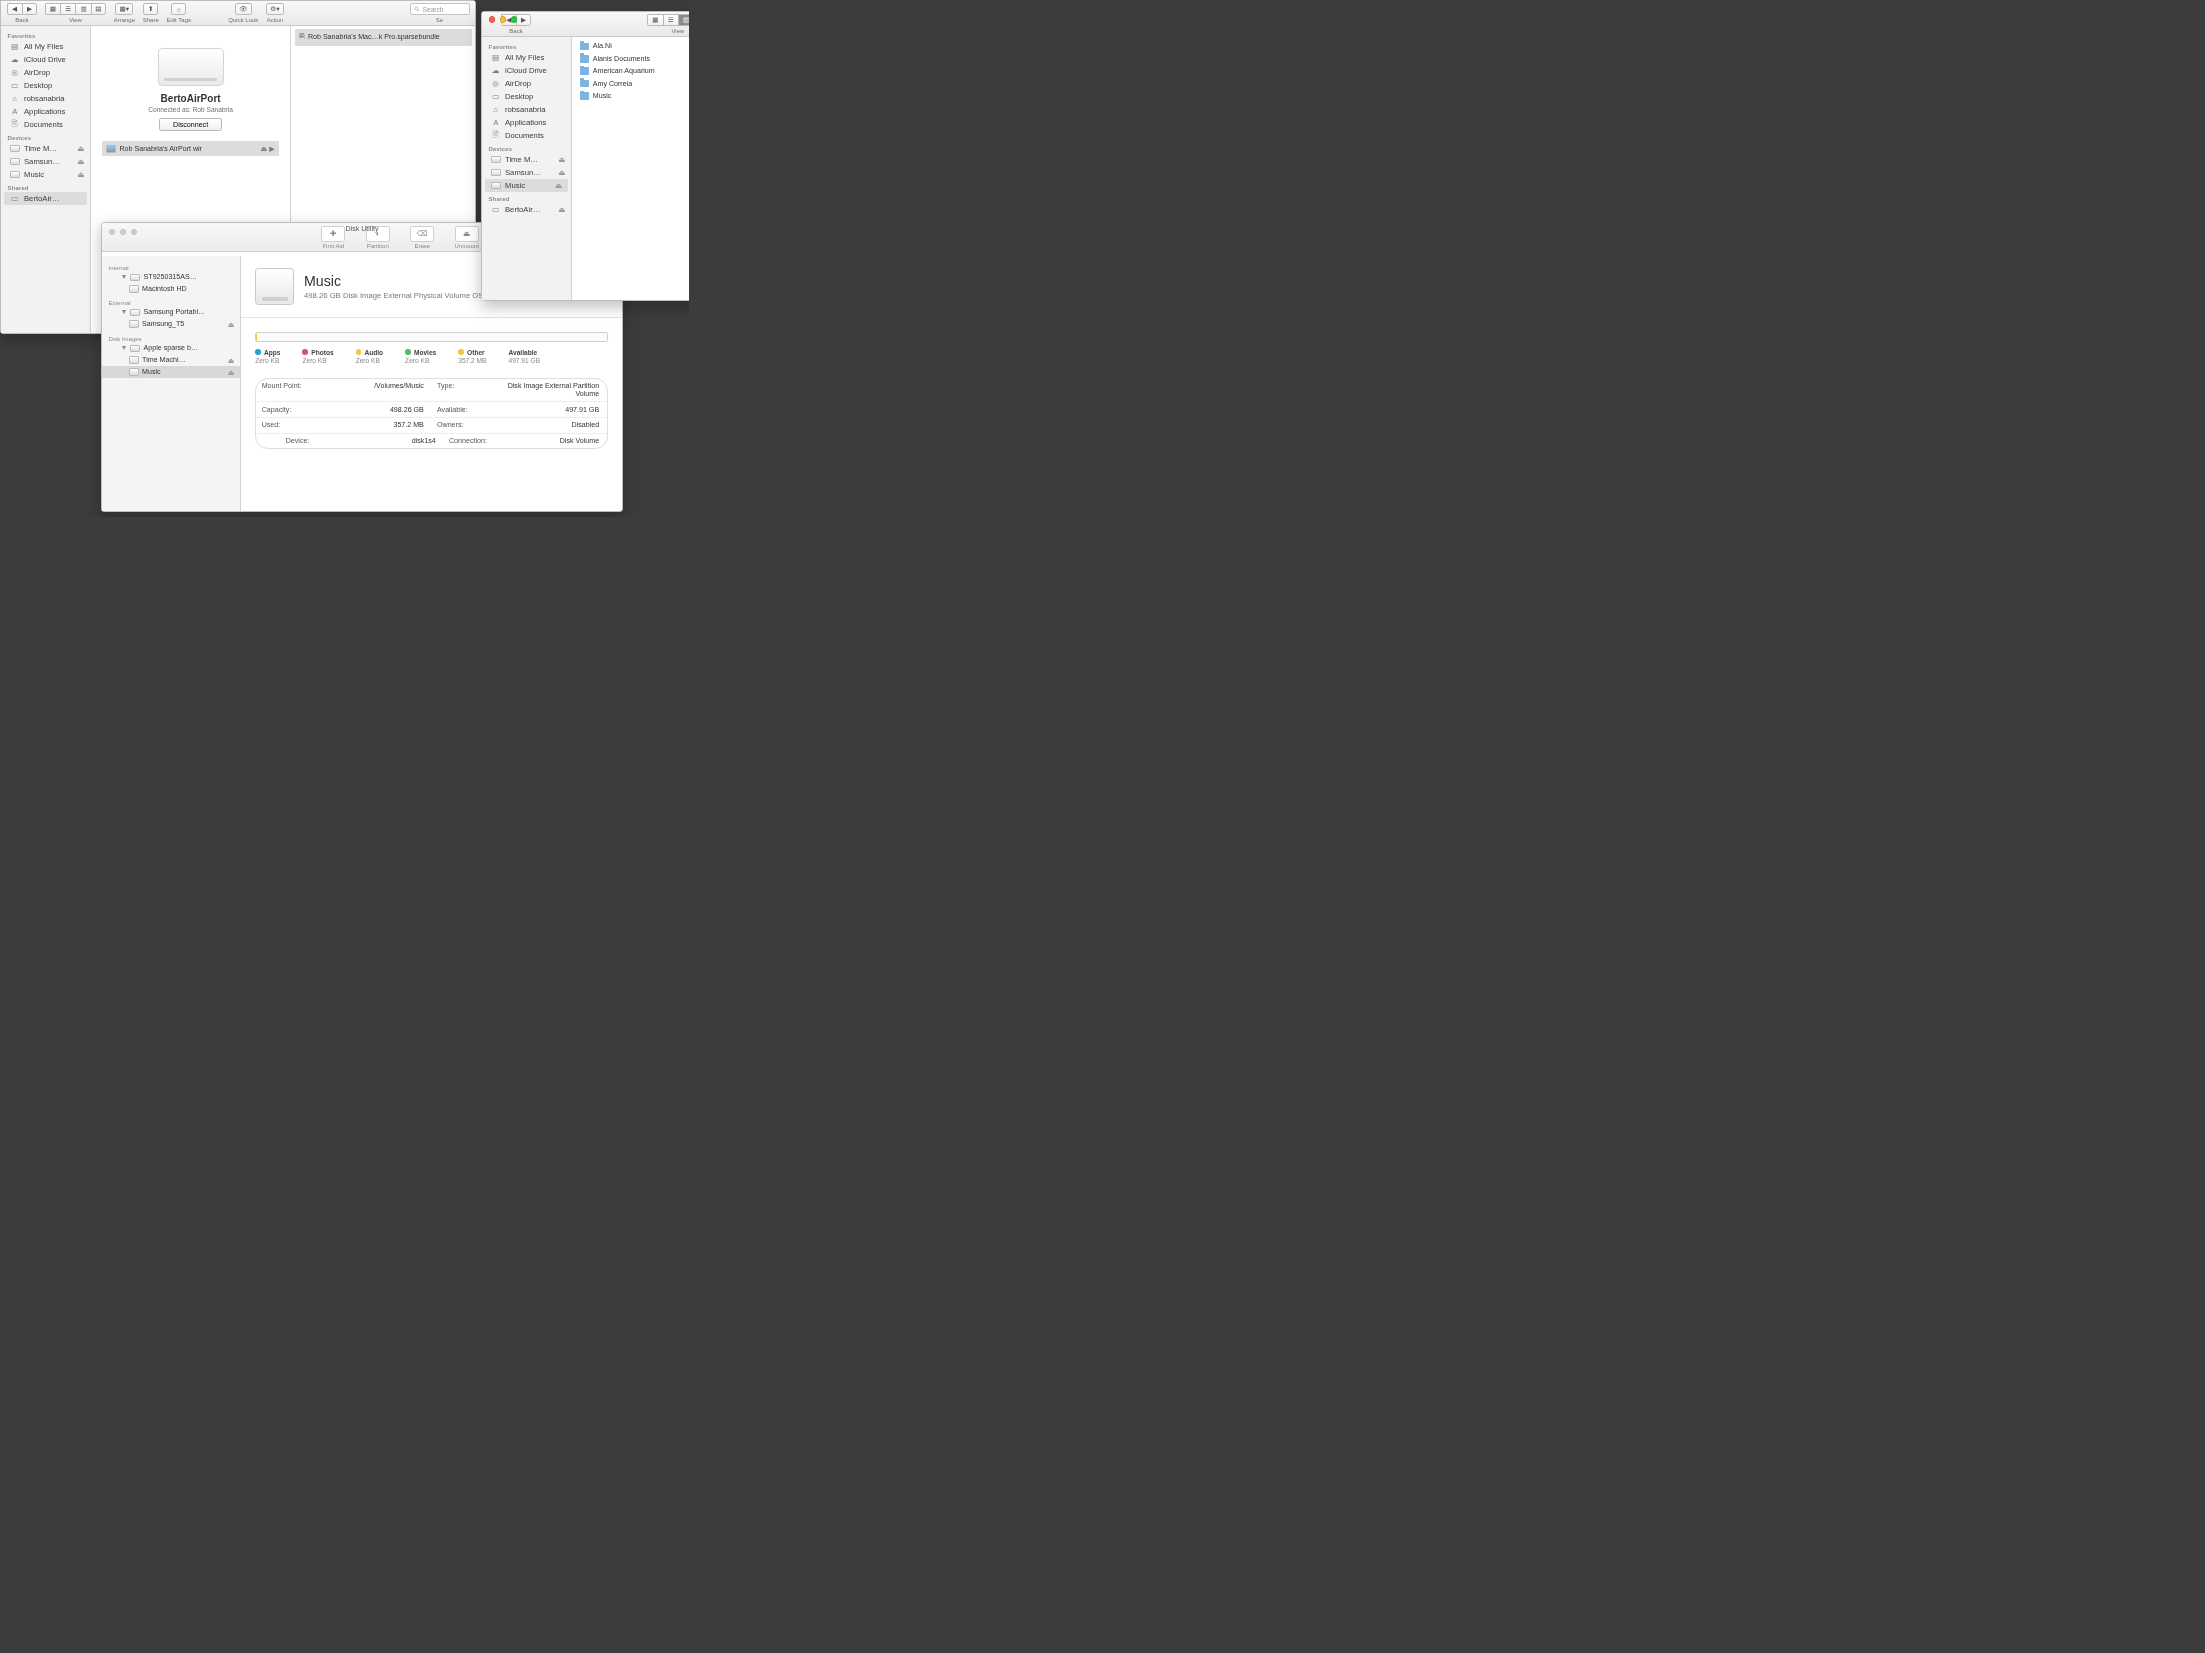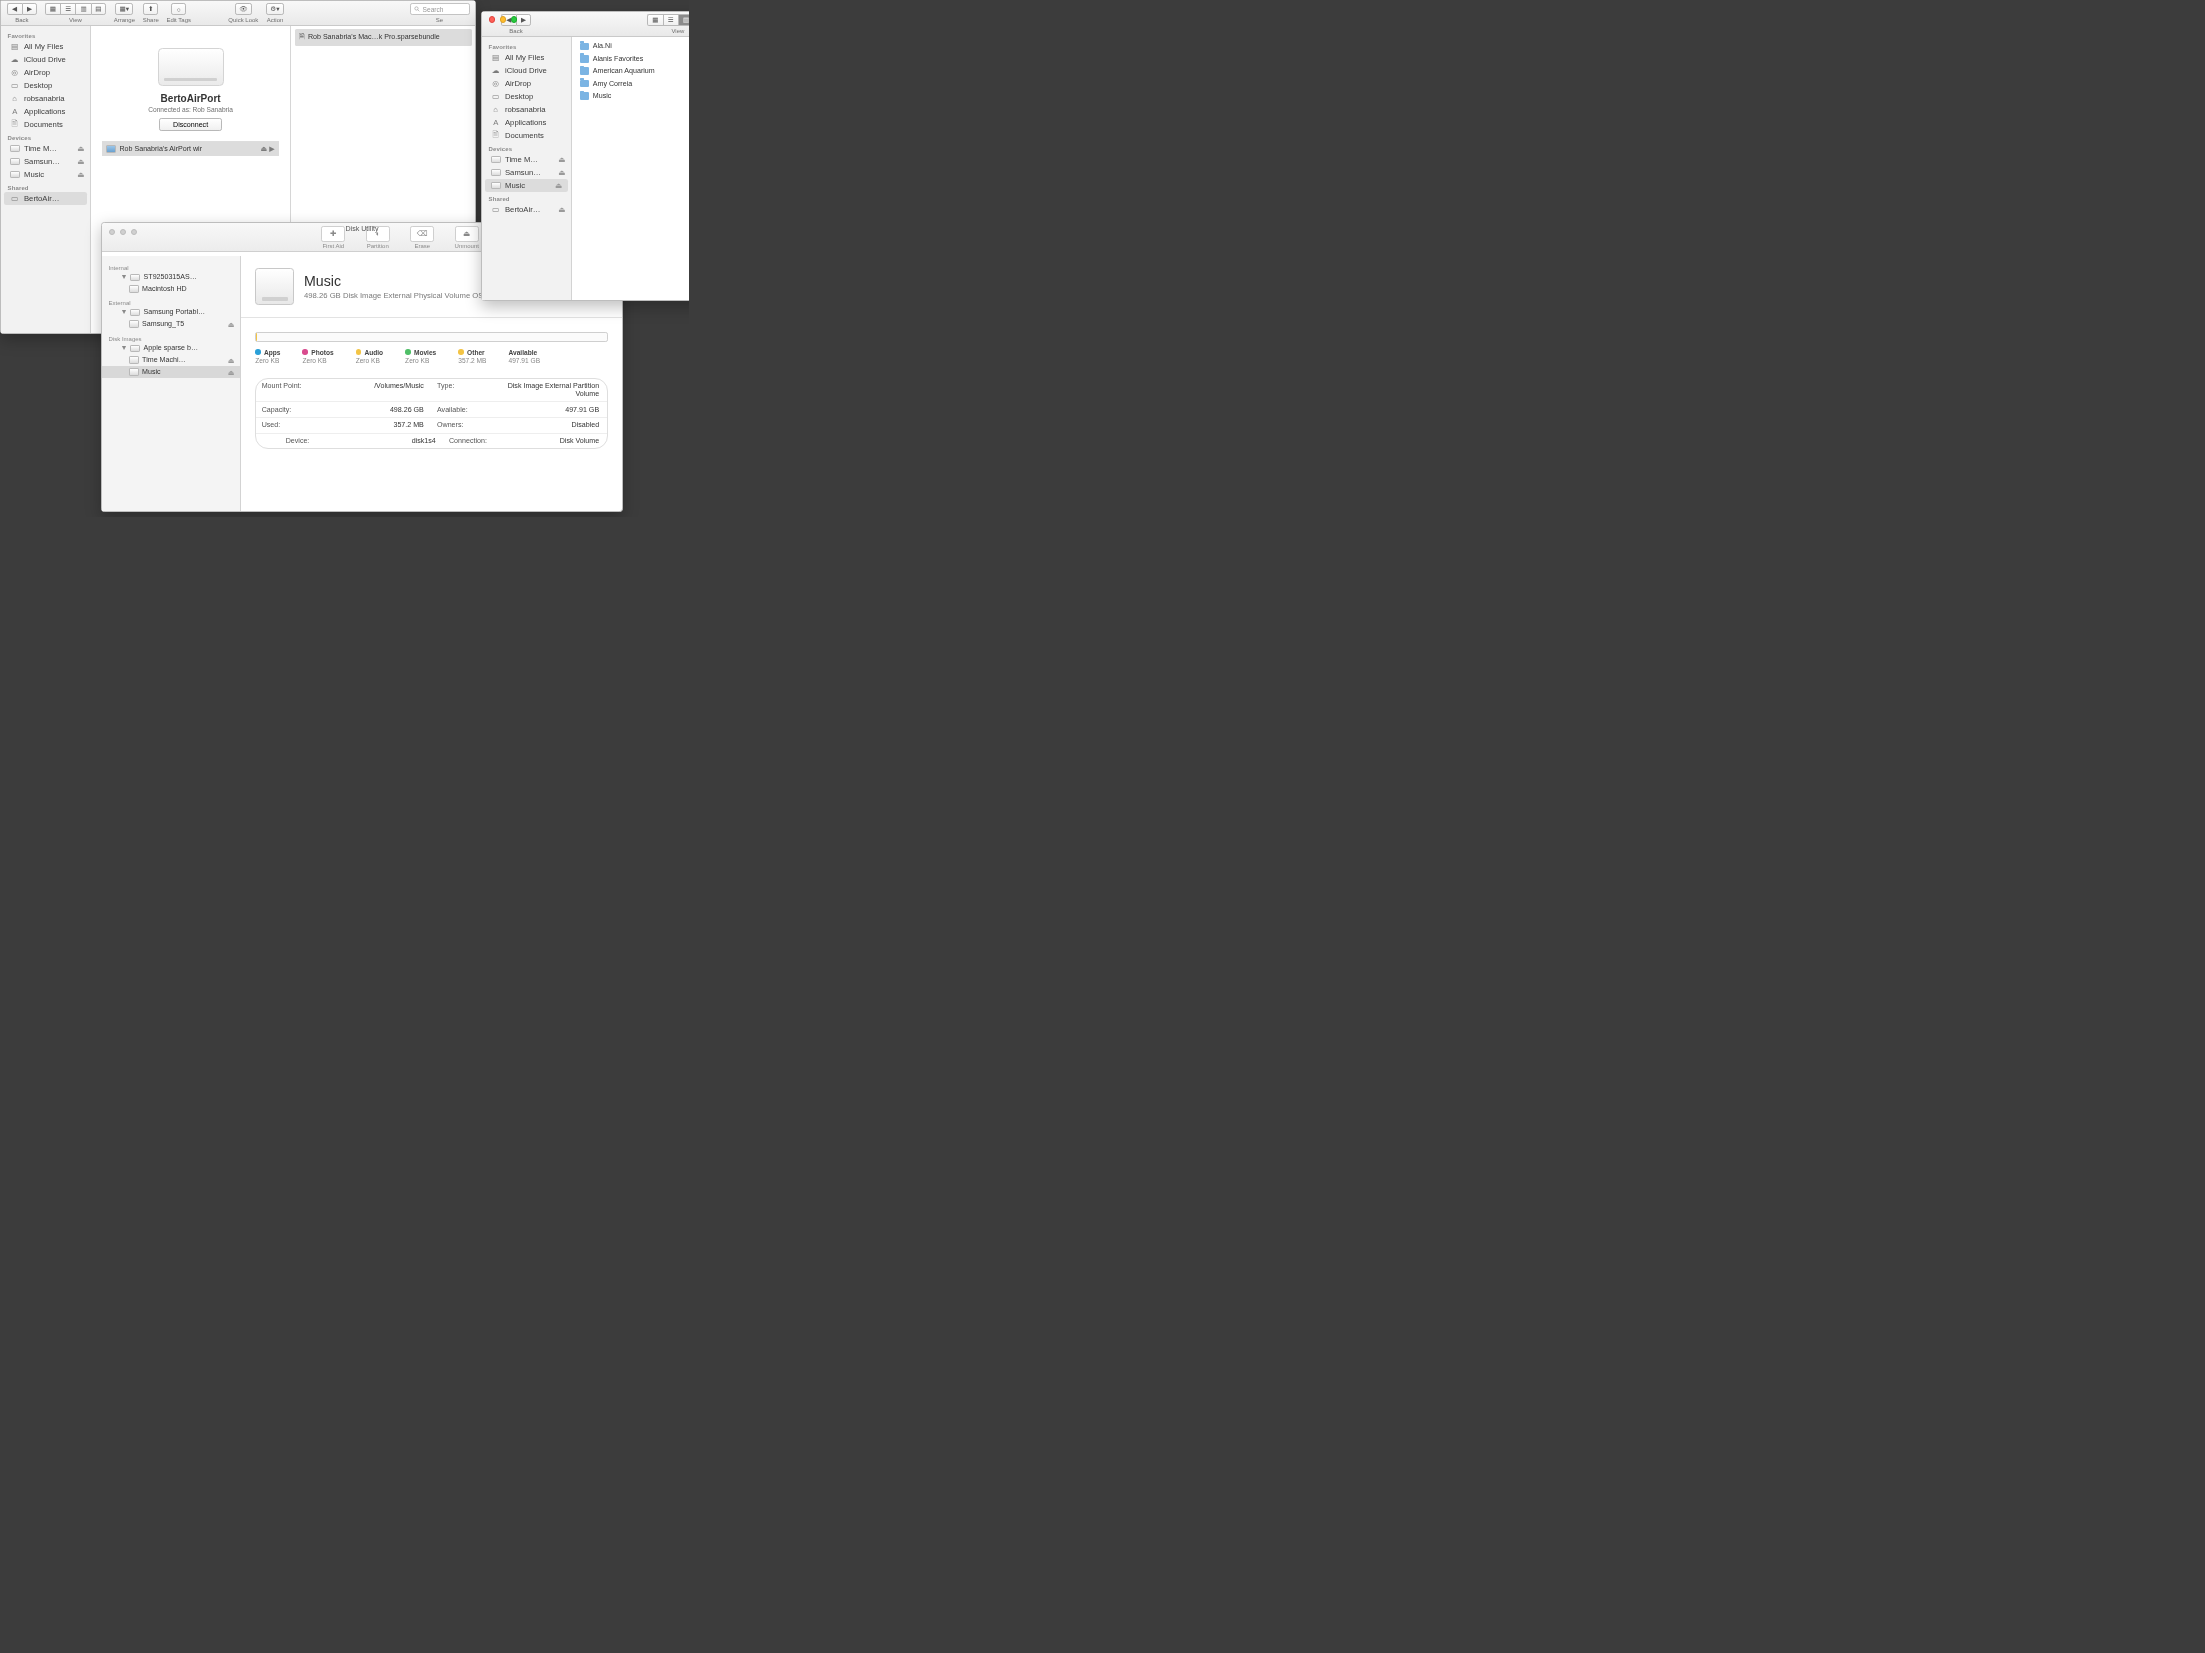--- a/index.html
+++ b/index.html
@@ -482,21 +482,21 @@
           <span class="eject">⏏</span>
         </div>
     </div>
     <div style="flex:1; padding:3.3px;" id="finder2-files">
         <div class="col-row">
           <span class="folder"></span>
           <span>Ala.Ni</span>
         </div>
         <div class="col-row">
           <span class="folder"></span>
-          <span>Alanis Favorites</span>
+          <span>Alanis Documents</span>
         </div>
         <div class="col-row">
           <span class="folder"></span>
           <span>American Aquarium</span>
         </div>
         <div class="col-row">
           <span class="folder"></span>
           <span>Amy Correia</span>
         </div>
         <div class="col-row">

